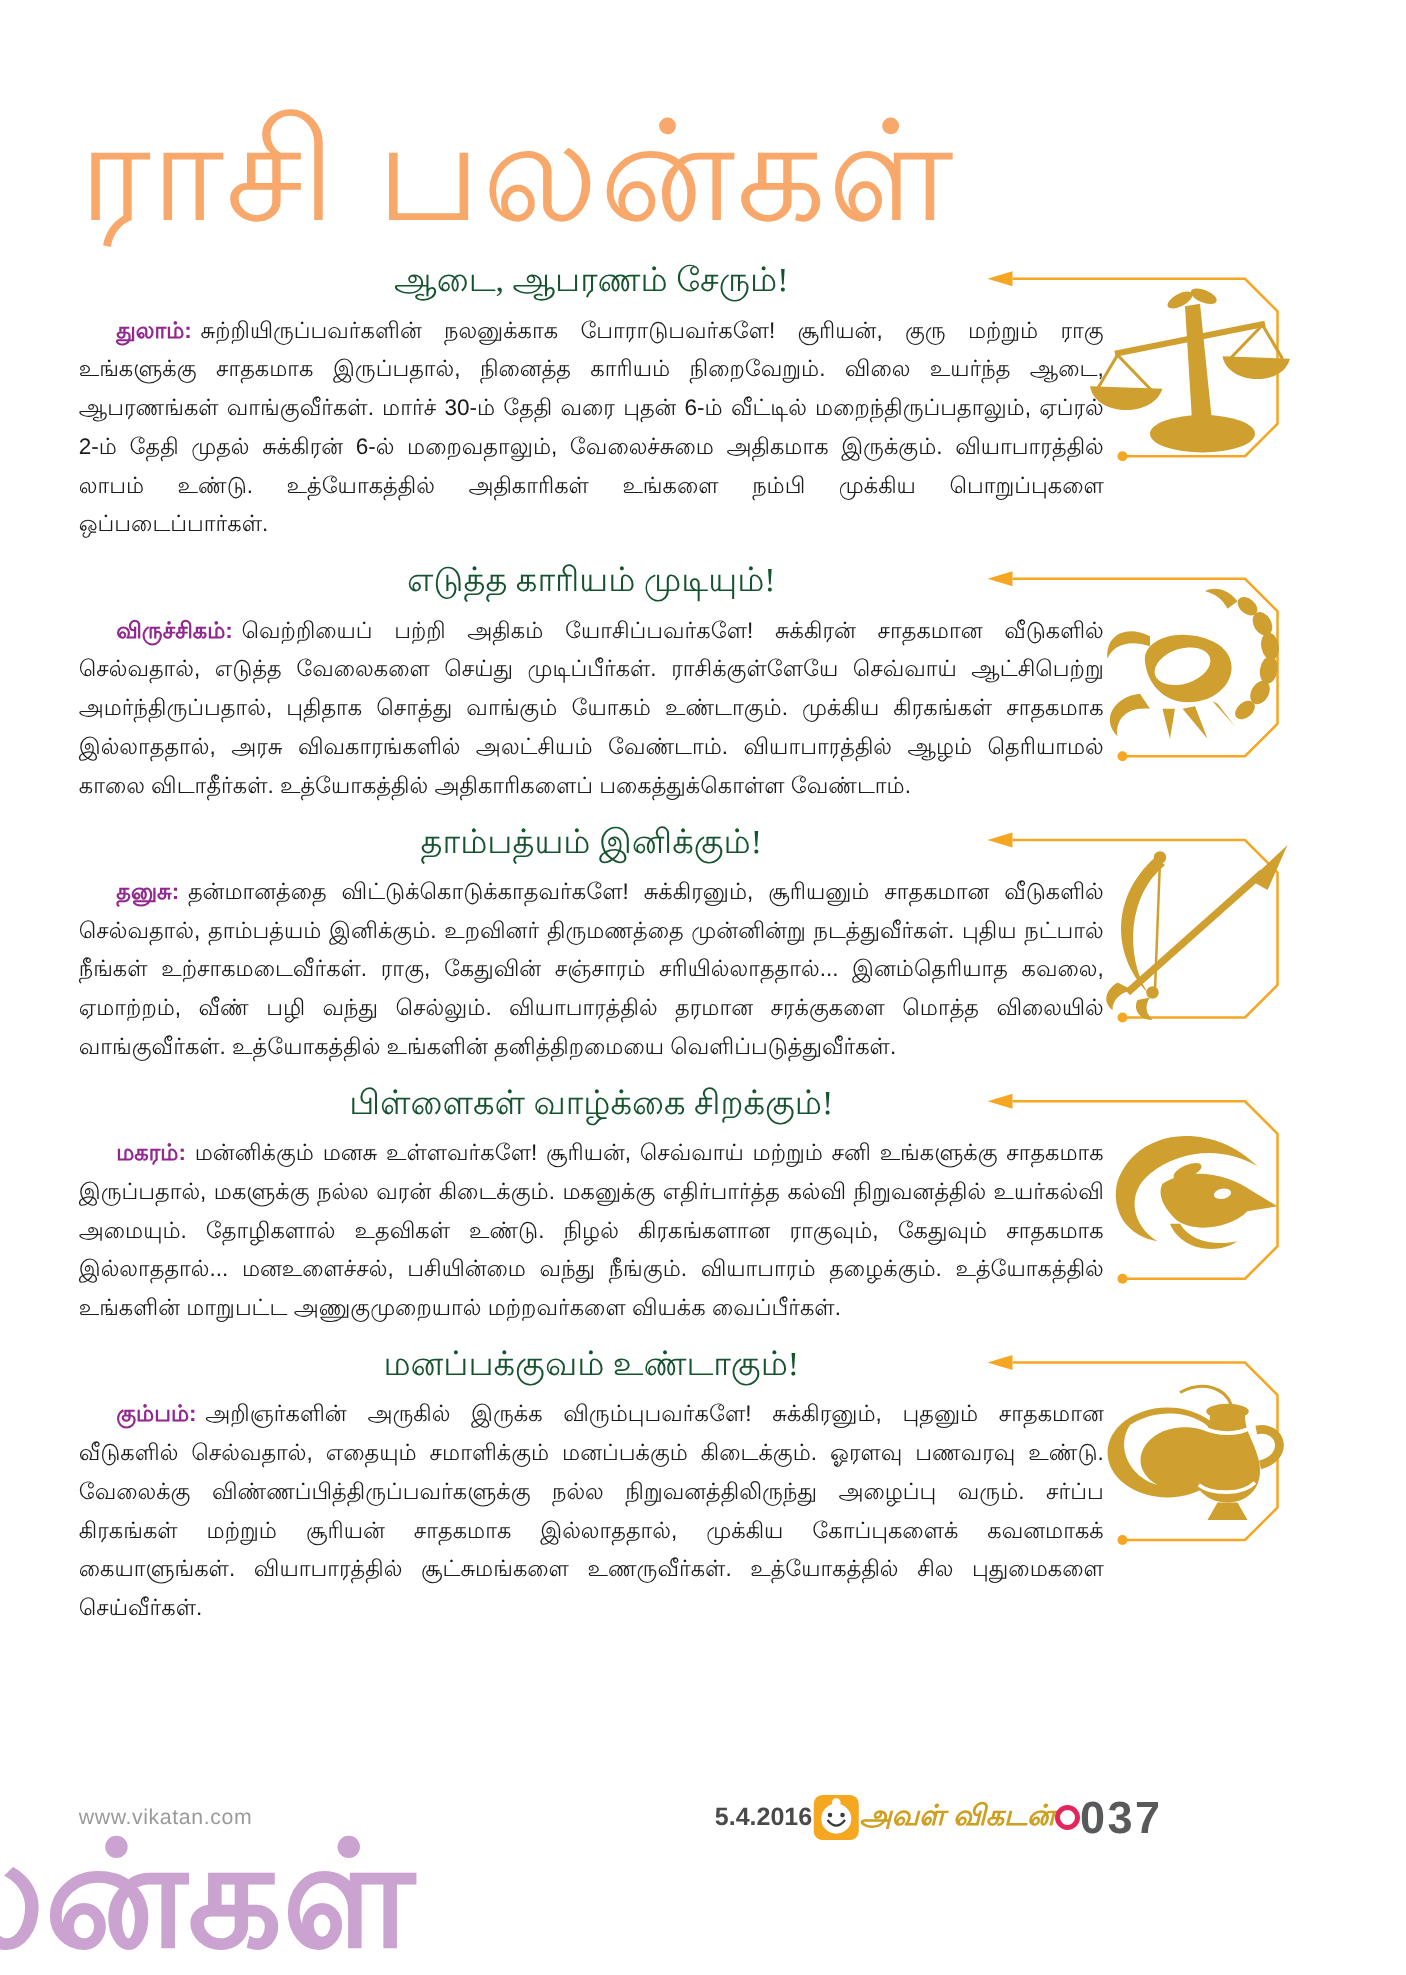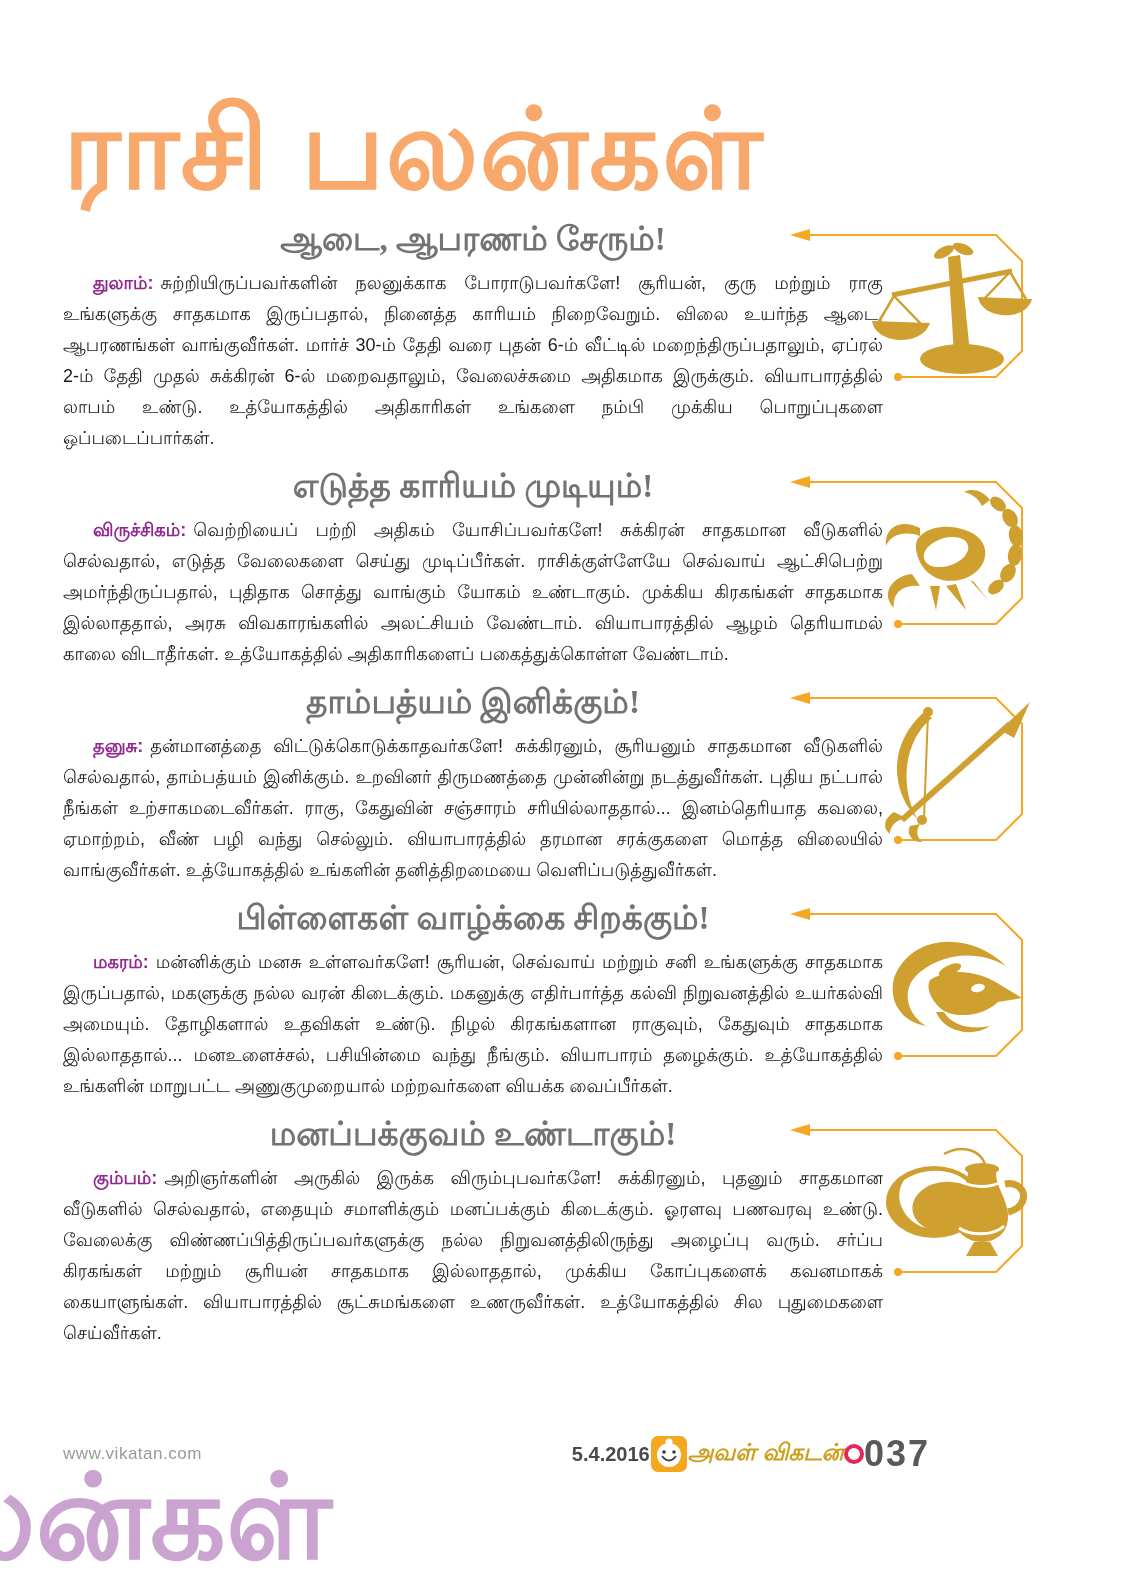--- a/index.html
+++ b/index.html
@@ -2,28 +2,28 @@
 <html><head>
 <meta charset="utf-8">
 <style>
   html,body{margin:0;padding:0;}
   body{
     width:1125px;height:1580px;position:relative;background:#ffffff;
     font-family:"Liberation Sans", sans-serif;overflow:hidden;color:#1a1a1a;
   }
   .content{position:absolute;left:63px;top:78px;width:1000px;}
   .page-title{
-    font-size:112px;font-weight:bold;color:#F9A86B;line-height:1.08;
-    margin:12px 0 10px 0;letter-spacing:1px;white-space:nowrap;
+    font-size:112px;font-weight:normal;color:#F9A86B;line-height:1.08;
+    margin:0 0 10px 0;letter-spacing:1px;white-space:nowrap;
   }
   .section{position:relative;margin-bottom:14px;min-height:186px;}
   .section-heading{
     width:820px;text-align:center;margin:0 0 9px 0;
     font-family:"Liberation Serif", serif;
-    font-size:33px;font-weight:bold;color:#737373;line-height:1.15;
+    font-size:27px;font-weight:normal;color:#14532d;line-height:1.15;
   }
   .section-body{
     width:820px;margin:0;font-size:18px;line-height:31px;
     text-align:justify;text-indent:30px;color:#1b1b1b;
   }
   .sign-name{font-weight:bold;color:#92278F;margin-right:7px;text-indent:0;}
   .motif{position:absolute;left:723px;top:6px;}
   .footer{position:absolute;left:0;top:1432px;width:1042px;height:44px;}
   .site-url{position:absolute;left:63px;top:12px;font-size:17px;color:#9a9a9a;letter-spacing:.5px;}
   .footer-right{position:absolute;right:112px;top:0;display:flex;align-items:center;height:44px;}

